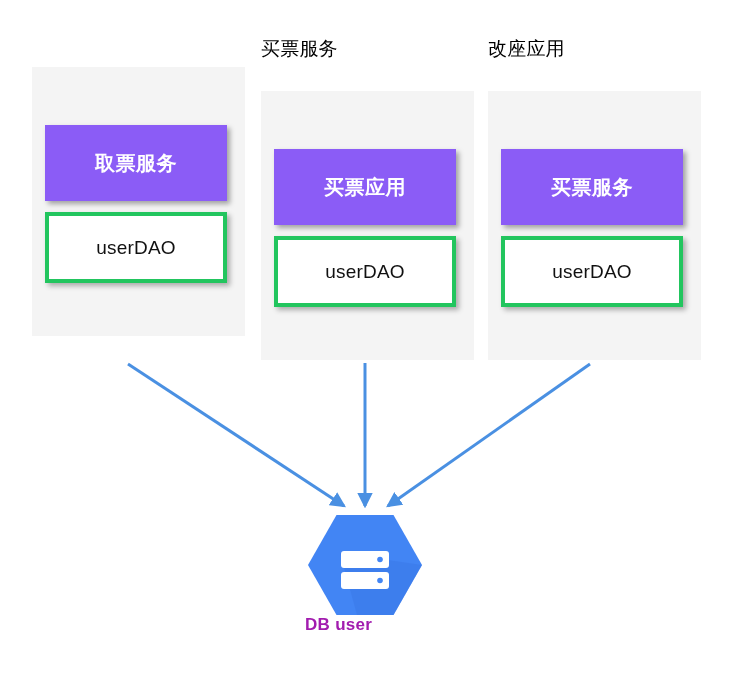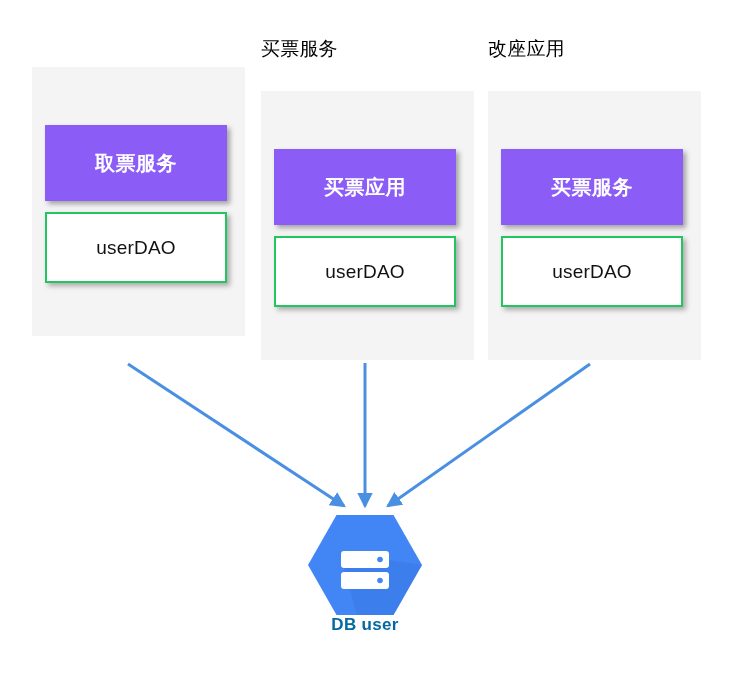--- a/index.html
+++ b/index.html
@@ -71,21 +71,21 @@
     line-height: 1;
   }
 
   .dao-box {
     position: absolute;
     left: 13px;
     top: 145px;
     width: 182px;
     height: 71px;
     background: #ffffff;
-    border: 2px solid #22c55e;
+    border: 4px solid #22c55e;
     box-sizing: border-box;
     box-shadow: 3px 3px 5px rgba(0,0,0,0.30);
     display: flex;
     align-items: center;
     justify-content: center;
   }
   .dao-box-label {
     color: #111111;
     font-size: 19px;
     line-height: 1;
@@ -113,24 +113,23 @@
     position: absolute;
     left: 0; top: 0;
     width: 120px;
     height: 104px;
   }
   #db-label {
     position: absolute;
     left: 0;
     top: 102px;
     width: 120px;
-    text-align: center;
     font-size: 17px;
     font-weight: bold;
-    color: #0369a1;
+    color: #a21caf;
     letter-spacing: 0.3px;
   }
 </style>
 </head>
 <body>
 
 <div id="diagram-canvas">
 
   <div class="app-column col-0">
     <div class="app-panel">

